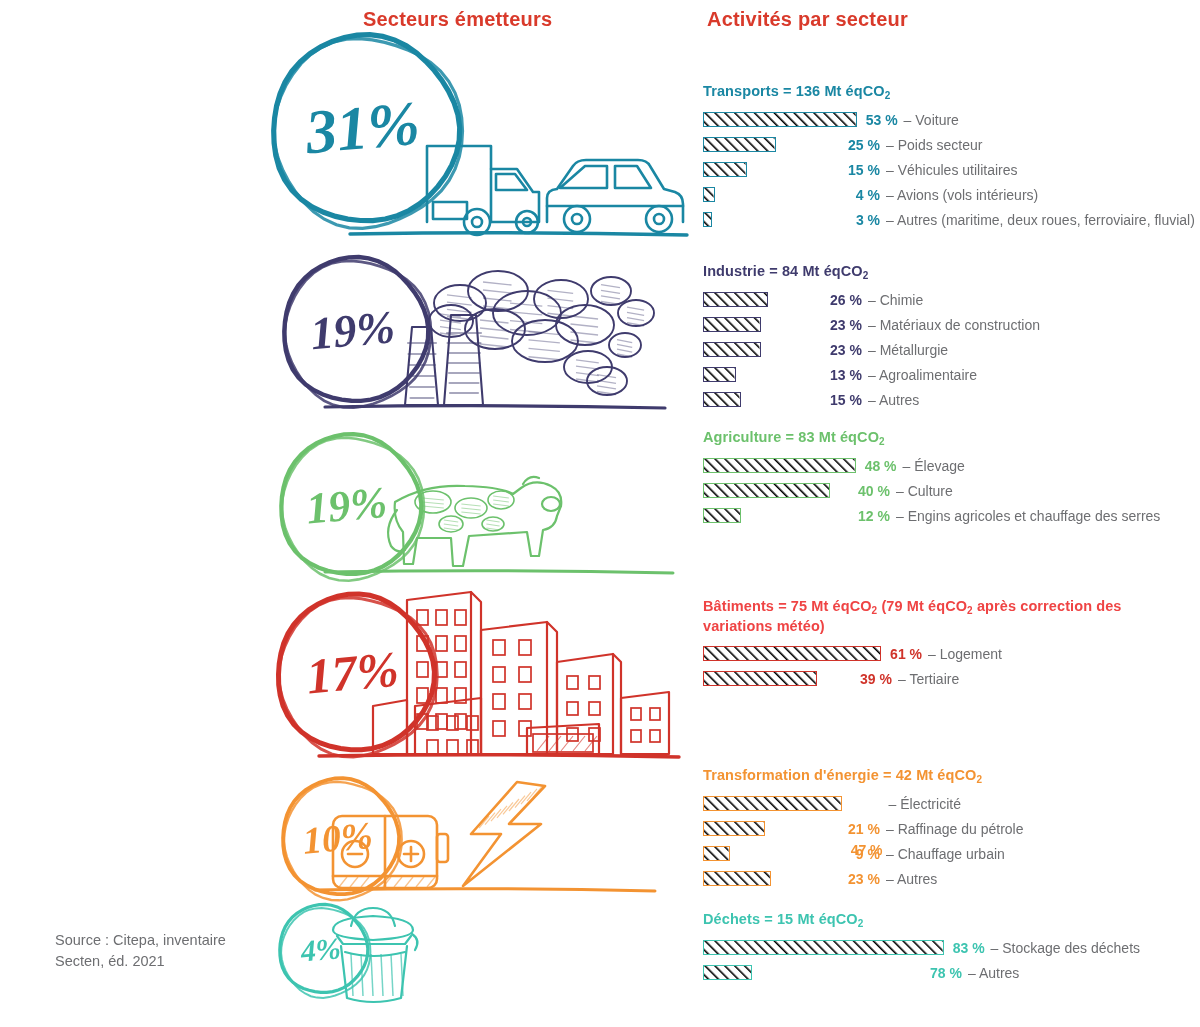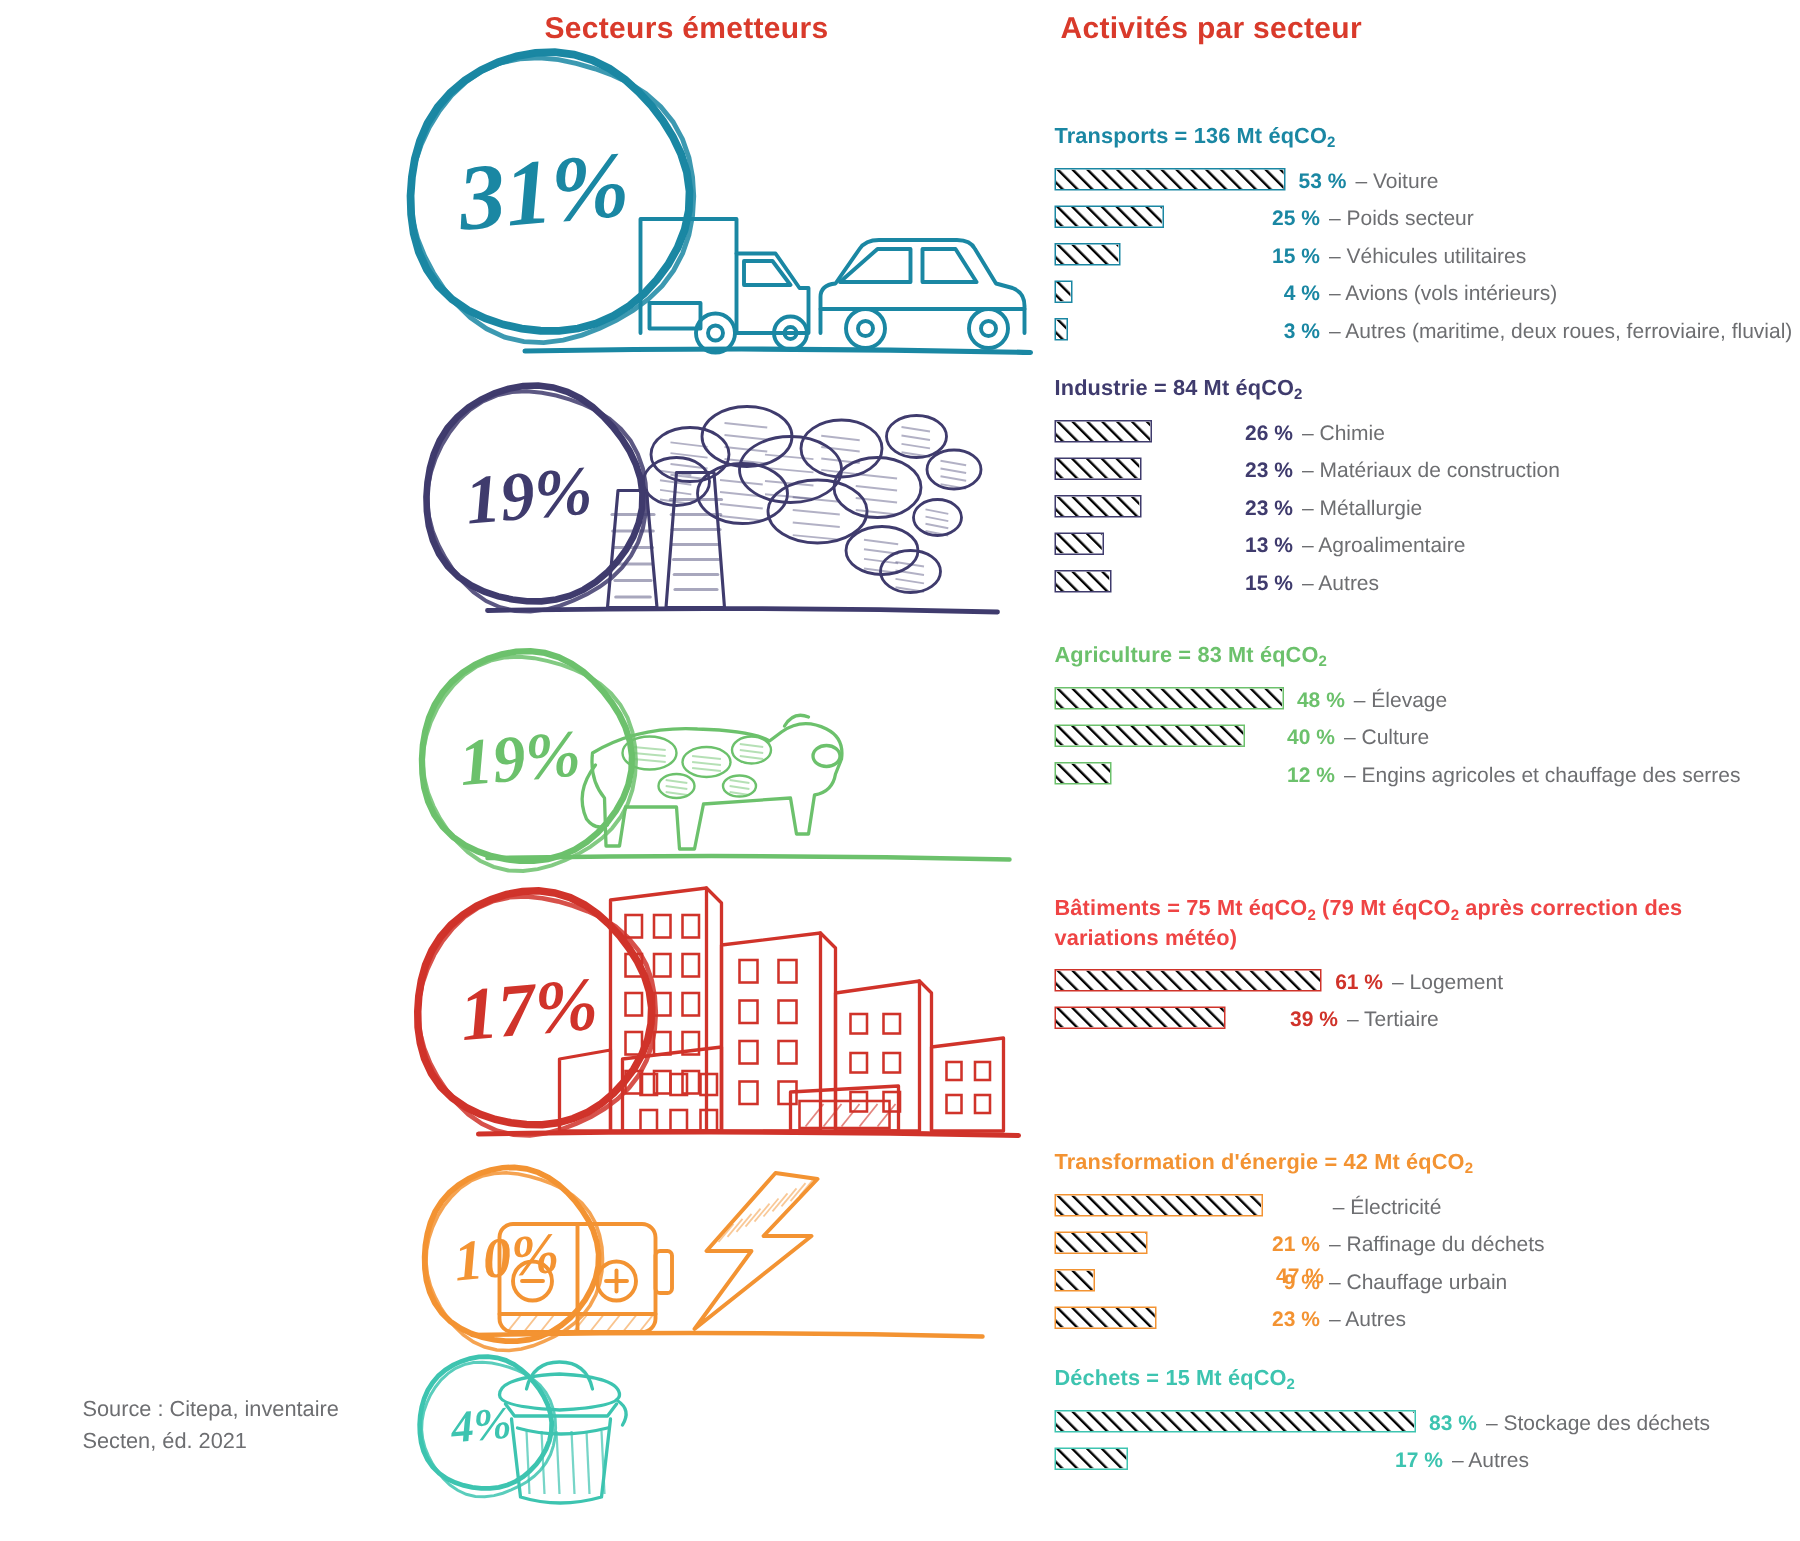--- a/index.html
+++ b/index.html
@@ -225,21 +225,21 @@
             <path d="M362,99 L377.2,102" opacity="0.4" stroke-width="1.3"></path>
             <ellipse cx="352" cy="126" rx="20" ry="14"></ellipse>
             <path d="M342,119.7 L361,122.7" opacity="0.4" stroke-width="1.3"></path>
             <path d="M342,125.3 L361,128.3" opacity="0.4" stroke-width="1.3"></path>
             <path d="M342,130.9 L361,133.9" opacity="0.4" stroke-width="1.3"></path>
             <path d="M342,136.5 L361,139.5" opacity="0.4" stroke-width="1.3"></path>
           </g>
           <path d="M70,152 Q240,149 410,153" fill="none" stroke="#3f3b6d" stroke-width="3.2" stroke-linecap="round"></path>
         </svg>
       </div>
-      <div class="panel" style="top: 250px;">
+      <div class="panel" style="top: 262px;">
         <div class="sec-title" style="color: rgb(63, 59, 109);">Industrie = 84 Mt éqCO<sub>2</sub></div>
         <div>
           <div class="bar-row">
             <div class="bar" style="width: 65px; border-color: rgb(63, 59, 109); color: rgb(63, 59, 109);">
               <svg width="100%" height="100%" style="display:block" preserveAspectRatio="none">
                 <rect width="100%" height="100%" fill="url(#hatch)"></rect>
               </svg>
             </div>
             <div class="bar-pct" style="color: rgb(63, 59, 109); min-width: 85px;">26 %</div>
             <div class="bar-label">– Chimie</div>
@@ -499,21 +499,21 @@
             <div class="bar-pct" style="color: rgb(243, 147, 50); min-width: 29.35px; margin-top: 46px;">47 %</div>
             <div class="bar-label">– Électricité</div>
           </div>
           <div class="bar-row">
             <div class="bar" style="width: 61.95px; border-color: rgb(243, 147, 50); color: rgb(243, 147, 50);">
               <svg width="100%" height="100%" style="display:block" preserveAspectRatio="none">
                 <rect width="100%" height="100%" fill="url(#hatch)"></rect>
               </svg>
             </div>
             <div class="bar-pct" style="color: rgb(243, 147, 50); min-width: 106.05px;">21 %</div>
-            <div class="bar-label">– Raffinage du déchets</div>
+            <div class="bar-label">– Raffinage du pétrole</div>
           </div>
           <div class="bar-row">
             <div class="bar" style="width: 26.55px; border-color: rgb(243, 147, 50); color: rgb(243, 147, 50);">
               <svg width="100%" height="100%" style="display:block" preserveAspectRatio="none">
                 <rect width="100%" height="100%" fill="url(#hatch)"></rect>
               </svg>
             </div>
             <div class="bar-pct" style="color: rgb(243, 147, 50); min-width: 141.45px;">9 %</div>
             <div class="bar-label">– Chauffage urbain</div>
           </div>
@@ -564,21 +564,21 @@
             </div>
             <div class="bar-pct" style="color: rgb(61, 196, 176); min-width: 10px;">83 %</div>
             <div class="bar-label">– Stockage des déchets</div>
           </div>
           <div class="bar-row">
             <div class="bar" style="width: 49.3px; border-color: rgb(61, 196, 176); color: rgb(61, 196, 176);">
               <svg width="100%" height="100%" style="display:block" preserveAspectRatio="none">
                 <rect width="100%" height="100%" fill="url(#hatch)"></rect>
               </svg>
             </div>
-            <div class="bar-pct" style="color: rgb(61, 196, 176); min-width: 200.7px;">17 %</div>
+            <div class="bar-pct" style="color: rgb(61, 196, 176); min-width: 200.7px;">78 %</div>
             <div class="bar-label">– Autres</div>
           </div>
         </div>
       </div>
     </div>
   </div>
 
 <div class="source">
   <div>Source : Citepa, inventaire</div>
   <div>Secten, éd. 2021</div>

